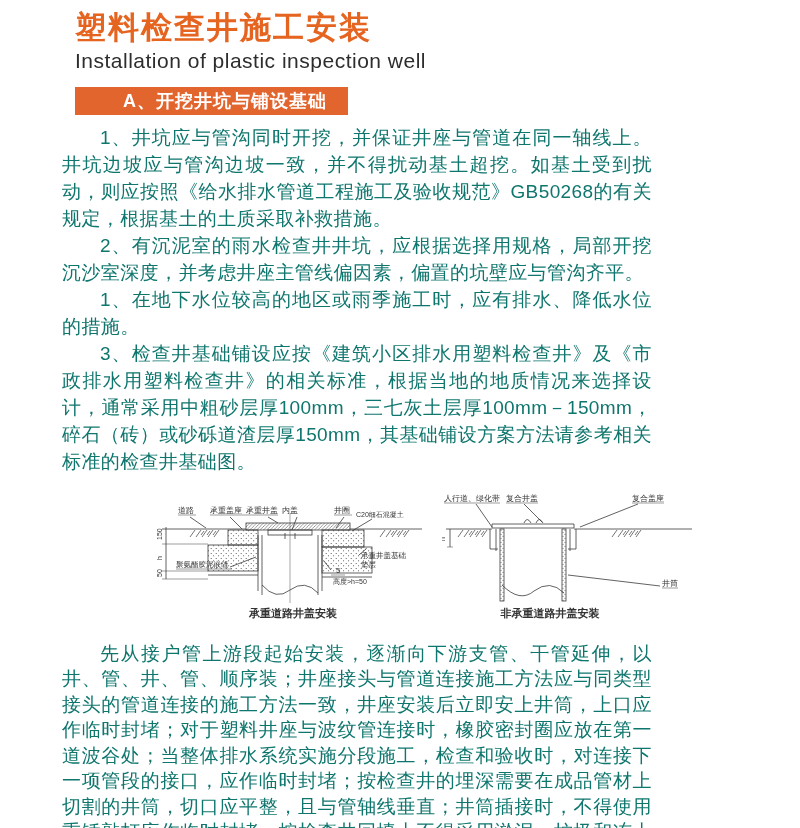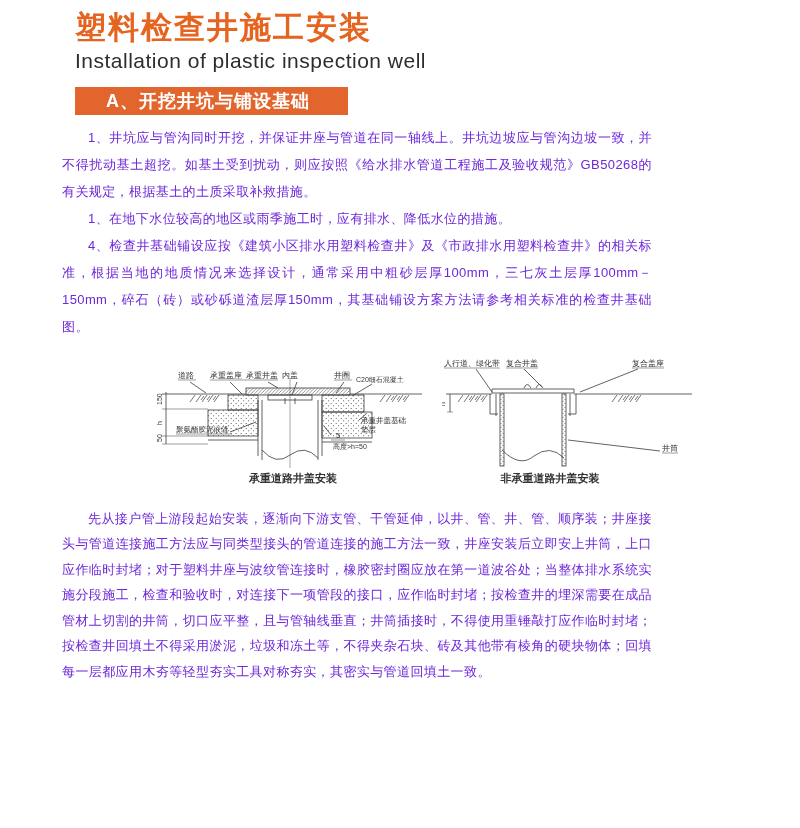--- a/index.html
+++ b/index.html
@@ -6,24 +6,24 @@
   html,body { background:#ffffff; }
   body { font-family:"Liberation Sans","DejaVu Sans",sans-serif; }
   .page { position:relative; width:712px; height:828px; background:#fff; overflow:hidden; }
 
   .title-block { padding:10px 0 0 75px; }
   .page-title { font-size:31px; font-weight:bold; color:#E5641F; letter-spacing:2px; line-height:1.15; }
   .page-subtitle { font-size:21px; font-weight:normal; color:#2d2d2d; letter-spacing:0.5px; margin-top:3px; }
 
   .section-bar { margin:14px 0 0 75px; width:273px; height:28px; background:#E2652E;
                  color:#ffffff; font-size:18px; font-weight:bold; line-height:28px;
-                 padding-left:31px; letter-spacing:1px; }
+                 padding-left:48px; letter-spacing:1px; }
   .section-bar.b { margin-top:30px; }
 
-  .body-text { margin:9px 60px 0 62px; font-size:13px; line-height:27px; color:#6d28d9;
+  .body-text { margin:9px 60px 0 62px; font-size:19px; line-height:27px; color:#0f766e;
                text-align:justify; letter-spacing:0.4px; }
   .body-text p { text-indent:2em; }
   .body-text.b { line-height:25.5px; }
 
   .diagrams { margin:12px 0 0 150px; display:flex; gap:6px; }
   svg text { font-family:"Liberation Sans","DejaVu Sans",sans-serif; fill:#333; }
   svg .cap { font-weight:bold; }
 </style>
 </head>
 <body>
@@ -32,22 +32,23 @@
 
   <div class="title-block">
     <div class="page-title">塑料检查井施工安装</div>
     <div class="page-subtitle">Installation of plastic inspection well</div>
   </div>
 
   <div class="section-bar">A、开挖井坑与铺设基础</div>
 
   <div class="body-text">
     <p>1、井坑应与管沟同时开挖，并保证井座与管道在同一轴线上。井坑边坡应与管沟边坡一致，并不得扰动基土超挖。如基土受到扰动，则应按照《给水排水管道工程施工及验收规范》GB50268的有关规定，根据基土的土质采取补救措施。</p>
+    <p>2、有沉泥室的雨水检查井井坑，应根据选择用规格，局部开挖沉沙室深度，并考虑井座主管线偏因素，偏置的坑壁应与管沟齐平。</p>
     <p>1、在地下水位较高的地区或雨季施工时，应有排水、降低水位的措施。</p>
-    <p>4、检查井基础铺设应按《建筑小区排水用塑料检查井》及《市政排水用塑料检查井》的相关标准，根据当地的地质情况来选择设计，通常采用中粗砂层厚100mm，三七灰土层厚100mm－150mm，碎石（砖）或砂砾道渣层厚150mm，其基础铺设方案方法请参考相关标准的检查井基础图。</p>
+    <p>3、检查井基础铺设应按《建筑小区排水用塑料检查井》及《市政排水用塑料检查井》的相关标准，根据当地的地质情况来选择设计，通常采用中粗砂层厚100mm，三七灰土层厚100mm－150mm，碎石（砖）或砂砾道渣层厚150mm，其基础铺设方案方法请参考相关标准的检查井基础图。</p>
   </div>
 
   <div class="diagrams">
 
     <svg width="286" height="145" viewBox="0 0 286 145">
       <defs>
         <pattern id="dotsA" width="5" height="5" patternUnits="userSpaceOnUse">
           <circle cx="1.2" cy="1.5" r="0.55" fill="#444"></circle>
           <circle cx="3.6" cy="3.8" r="0.55" fill="#444"></circle>
         </pattern>

